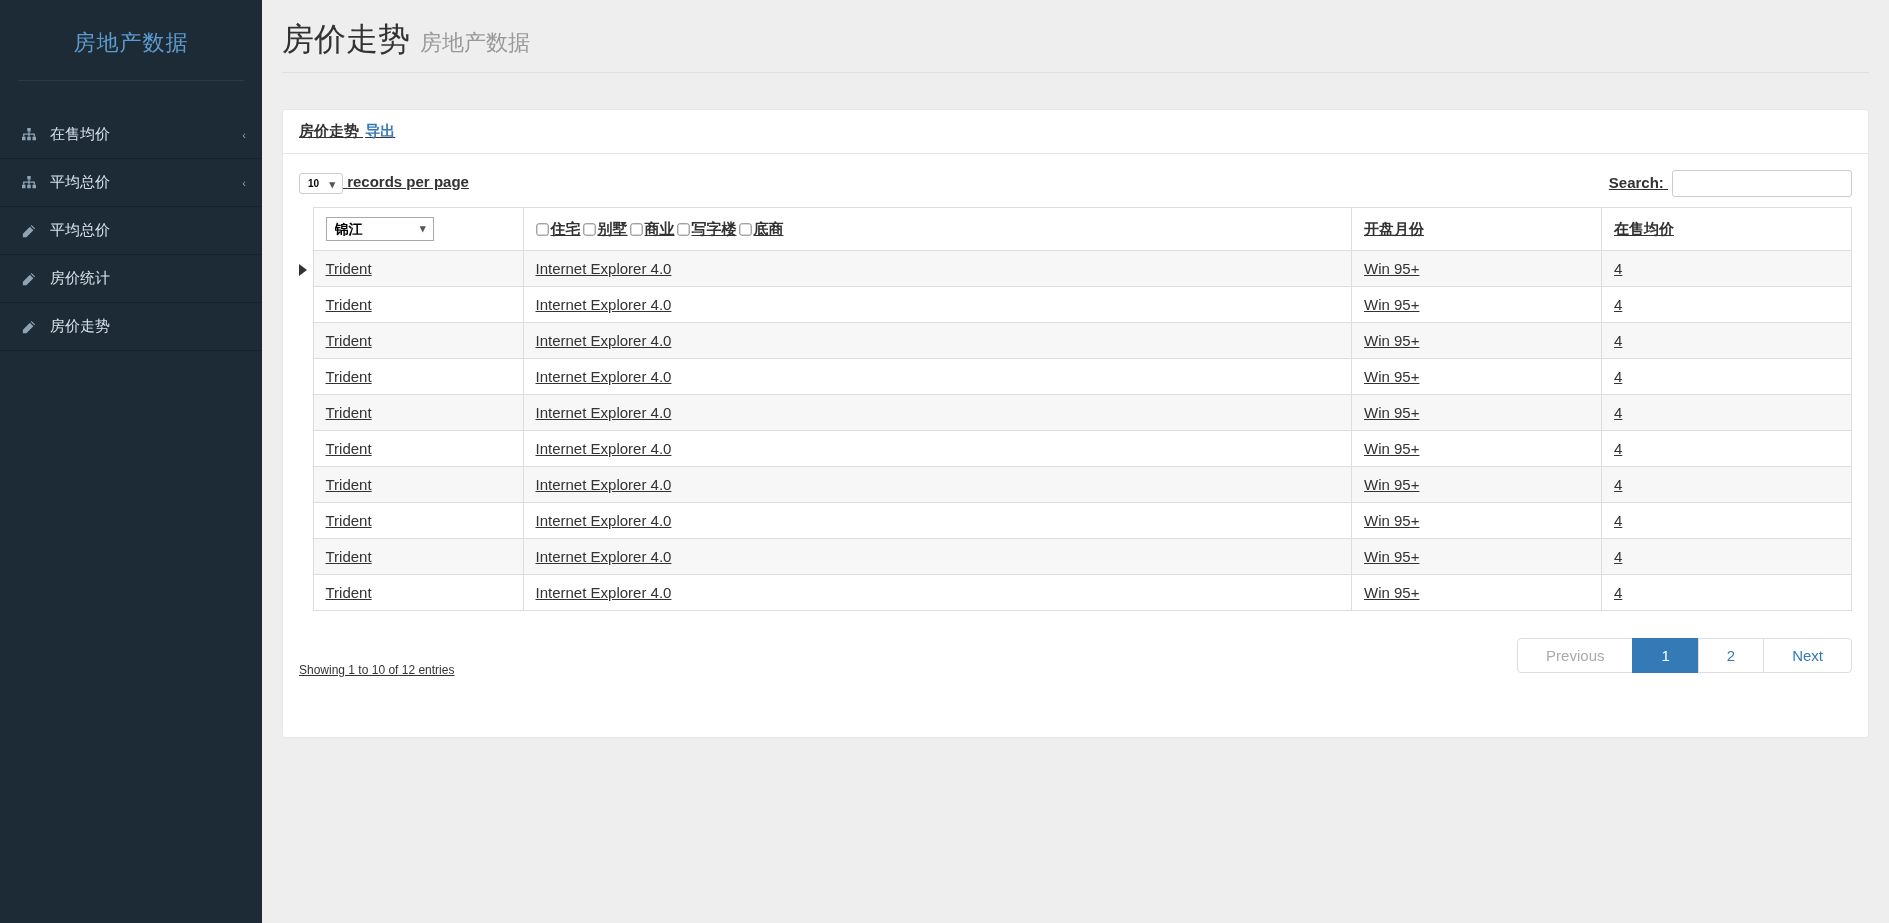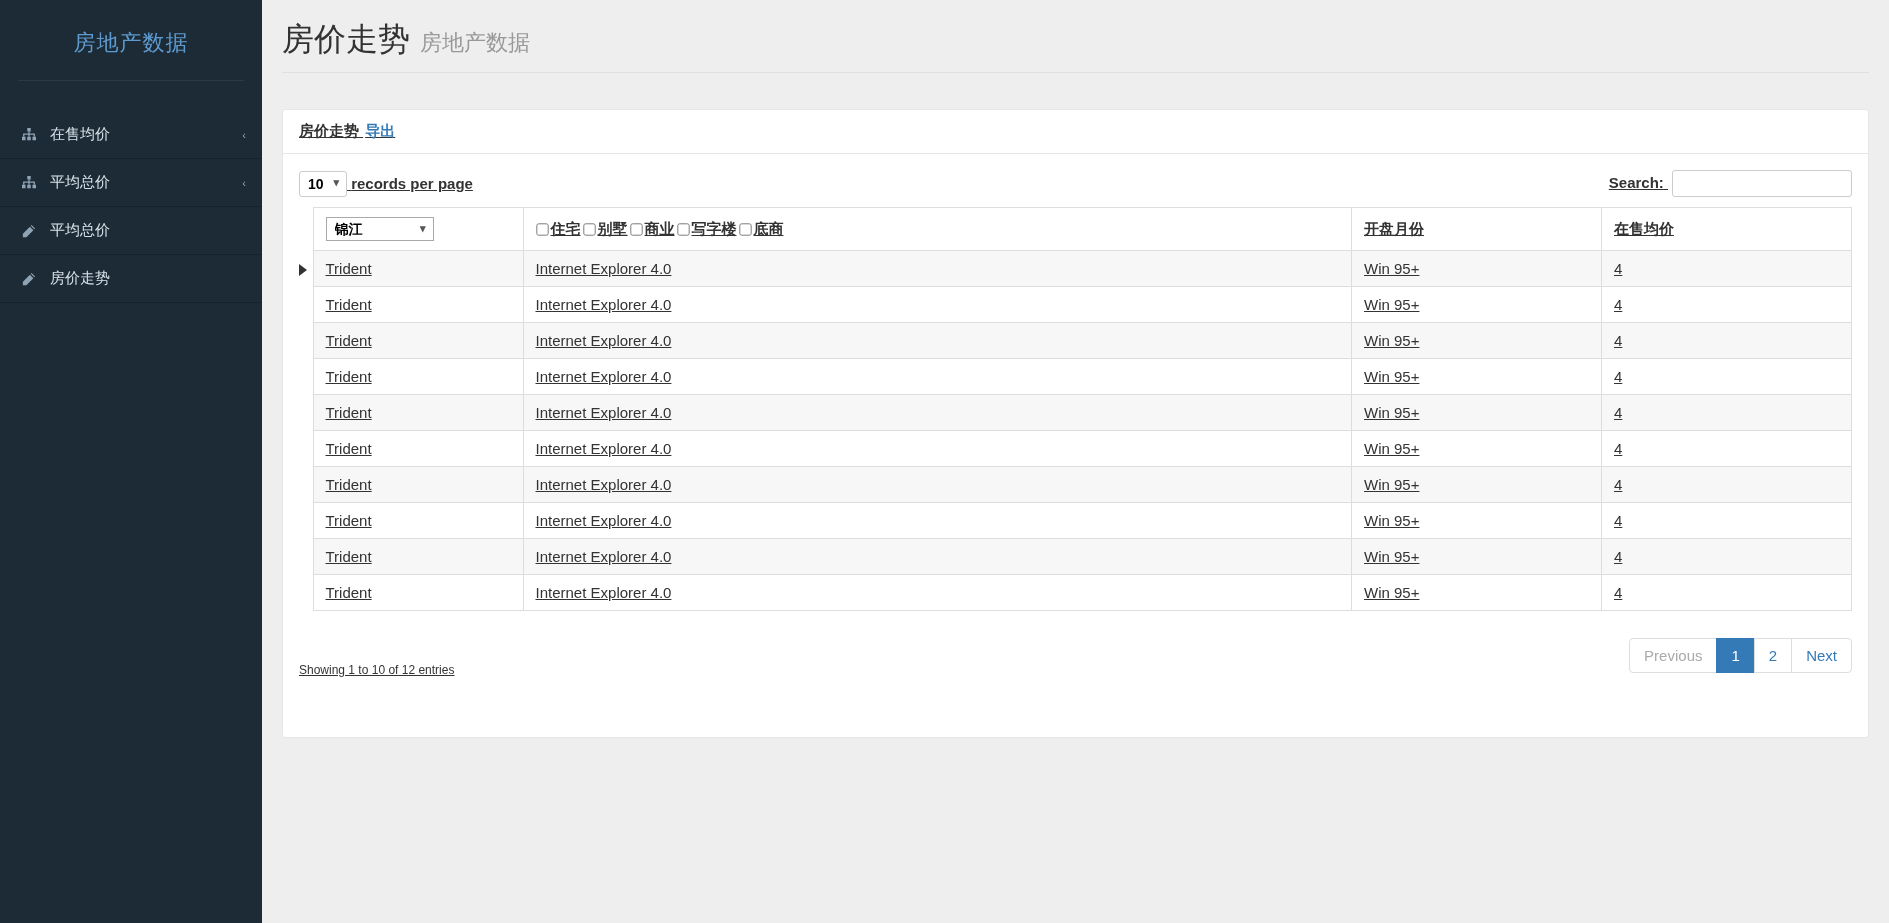--- a/index.html
+++ b/index.html
@@ -101,21 +101,21 @@
 }
 .top-controls {
   display: flex;
   justify-content: space-between;
   align-items: center;
   margin-bottom: 10px;
   font-size: 15px;
   font-weight: 700;
 }
 .top-controls .left select {
-  font-size: 14px;
+  font-size: 10px;
   padding: 4px 22px 4px 8px;
   border: 1px solid #ccc;
   border-radius: 3px;
   font-weight: 700;
   appearance: none;
   background: #fff;
   position: relative;
 }
 .sel-wrap { position: relative; display: inline-block; }
 .sel-wrap::after {
@@ -183,21 +183,21 @@
   margin-top: 28px;
   font-size: 12px;
   color: #333;
 }
 .paginate {
   text-align: right;
   margin-top: -2px;
 }
 .paginate .pg {
   display: inline-block;
-  padding: 8px 14px;
+  padding: 8px 28px;
   border: 1px solid #ddd;
   color: #337ab7;
   margin-left: -1px;
   cursor: pointer;
   background: #fff;
   font-size: 15px;
 }
 .paginate .pg.disabled { color: #aaa; cursor: default; }
 .paginate .pg.active { background: #337ab7; color: #fff; border-color: #337ab7; }
 .paginate .pg.first { border-radius: 4px 0 0 4px; }
@@ -239,20 +239,28 @@
         <span>平均总价</span>
         <span class="chev">‹</span>
       </div>
       <div class="nav-item">
         <span class="icon">
           <svg width="14" height="14" viewBox="0 0 16 16" fill="currentColor">
             <path d="M1 11l8-8 4 4-8 8H1v-4z M10 2l1-1 4 4-1 1-4-4z"></path>
           </svg>
         </span>
         <span>平均总价</span>
+      </div>
+      <div class="nav-item">
+        <span class="icon">
+          <svg width="14" height="14" viewBox="0 0 16 16" fill="currentColor">
+            <path d="M1 11l8-8 4 4-8 8H1v-4z M10 2l1-1 4 4-1 1-4-4z"></path>
+          </svg>
+        </span>
+        <span>房价统计</span>
       </div>
       <div class="nav-item">
         <span class="icon">
           <svg width="14" height="14" viewBox="0 0 16 16" fill="currentColor">
             <path d="M1 11l8-8 4 4-8 8H1v-4z M10 2l1-1 4 4-1 1-4-4z"></path>
           </svg>
         </span>
         <span>房价走势</span>
       </div>
     </div>

